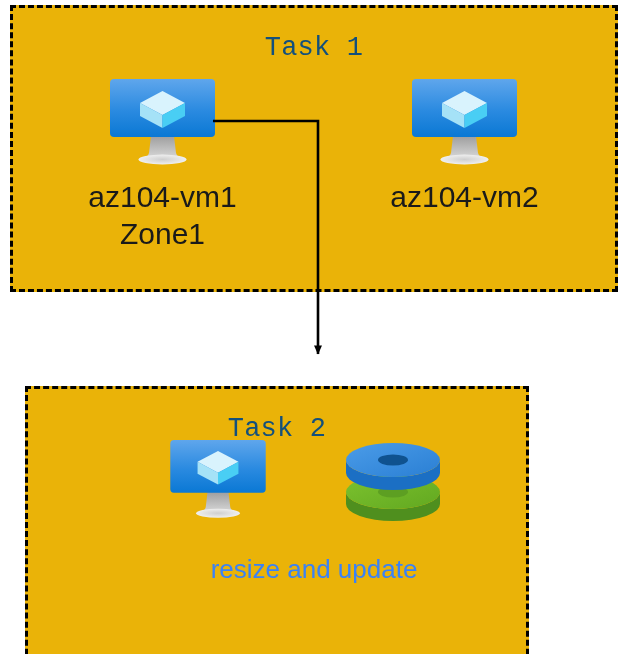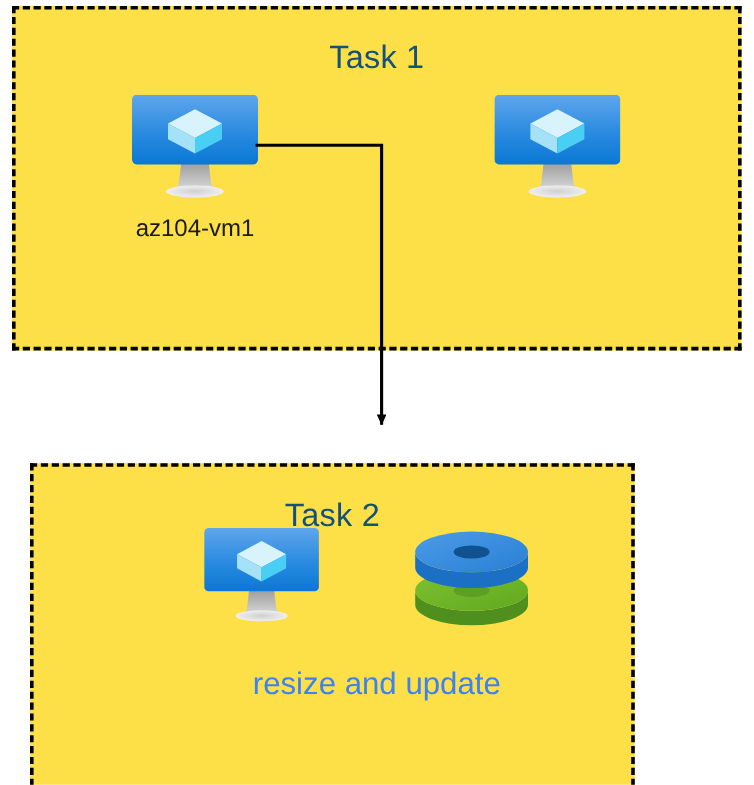--- a/index.html
+++ b/index.html
@@ -19,23 +19,24 @@
   #diagram {
     position: absolute;
     left: 0; top: 0;
     width: 628px;
     height: 654px;
   }
 
   
   .task-box {
     position: absolute;
-    background: #fde047;
+    background: #eab308;
     box-sizing: border-box;
     border: 3px dashed #000000;
+    font-family: Liberation Mono, monospace;
   }
   #task-1-box {
     left: 10px;
     top: 5px;
     width: 608px;
     height: 287px;
   }
   #task-2-box {
     left: 25px;
     top: 362px;
@@ -62,21 +63,21 @@
   .node {
     position: absolute;
     text-align: center;
   }
   #node-vm1 { left: 60px;  top: 79px; width: 205px; }
   #node-vm2 { left: 362px; top: 79px; width: 205px; }
 
   .node-label {
     margin-top: 12px;
     color: #1a1a1a;
-    font-size: 20px;
+    font-size: 30px;
     line-height: 1.22;
     white-space: nowrap;
   }
 
   
   .vm-icon {
     display: block;
     margin: 0 auto;
   }
 
@@ -158,20 +159,21 @@
       <rect x="0" y="0" width="105" height="58" rx="4" ry="4" fill="url(#scrGrad1)"></rect>
 
       <g>
         <polygon points="52.5,12 75,24 52.5,36 30,24" fill="#d9f3fd"></polygon>
         <polygon points="30,24 52.5,36 52.5,49 30,37" fill="#a5e2f7"></polygon>
         <polygon points="75,24 52.5,36 52.5,49 75,37" fill="#49cef4"></polygon>
       </g>
     </svg>
     <div class="node-label">
       <div>az104-vm1</div>
+      <div>Zone1</div>
     </div>
   </div>
 
   <div class="node" id="node-vm2">
     <svg class="vm-icon" width="105" height="88" viewBox="0 0 105 88">
       <defs>
         <linearGradient id="scrGrad2" x1="0" y1="0" x2="0" y2="1">
           <stop offset="0%" stop-color="#5fa6ec"></stop>
           <stop offset="55%" stop-color="#2a8ae0"></stop>
           <stop offset="100%" stop-color="#0a78d4"></stop>
@@ -188,20 +190,21 @@
       <path d="M41 57 L64 57 L66 74 Q67 78 74 80 L31 80 Q38 78 39 74 Z" fill="url(#standGrad2)"></path>
       <ellipse cx="52.5" cy="80.5" rx="24" ry="5" fill="url(#baseGrad2)"></ellipse>
       <rect x="0" y="0" width="105" height="58" rx="4" ry="4" fill="url(#scrGrad2)"></rect>
       <g>
         <polygon points="52.5,12 75,24 52.5,36 30,24" fill="#d9f3fd"></polygon>
         <polygon points="30,24 52.5,36 52.5,49 30,37" fill="#a5e2f7"></polygon>
         <polygon points="75,24 52.5,36 52.5,49 75,37" fill="#49cef4"></polygon>
       </g>
     </svg>
     <div class="node-label">
+      <div>az104-vm2</div>
     </div>
   </div>
 
   <div class="task-box" id="task-2-box">
     <div class="task-title" id="task-2-title">Task 2</div>
   </div>
 
   <div id="task2-content">
 
     <div id="node-vm-resize">

